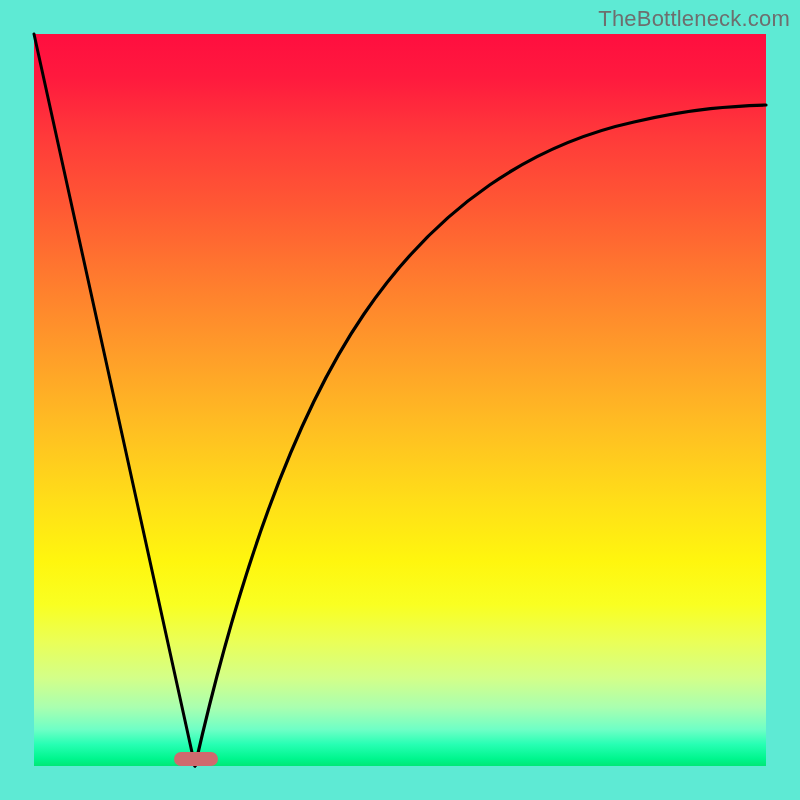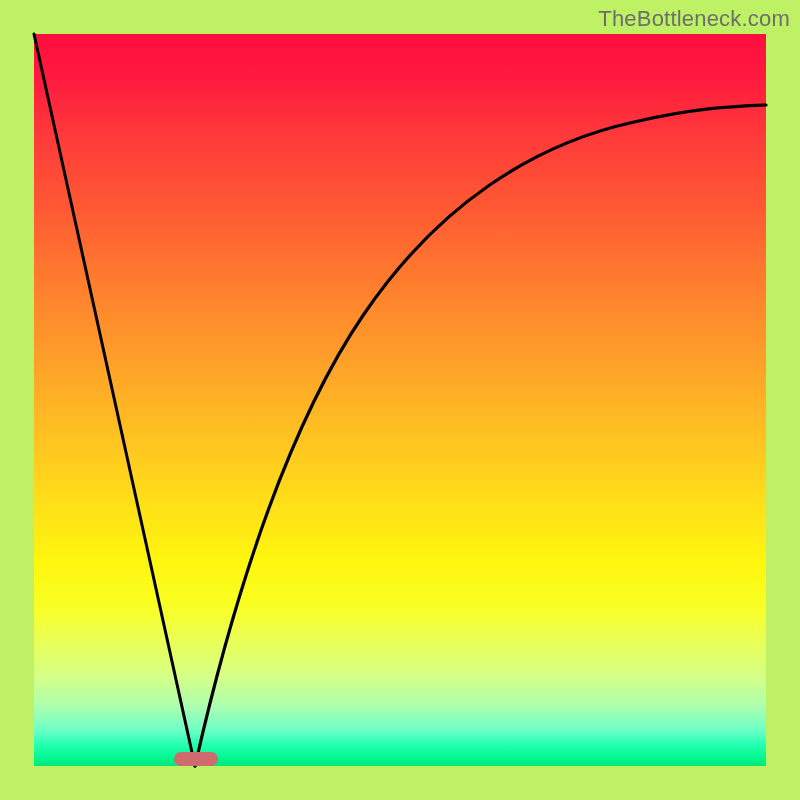--- a/index.html
+++ b/index.html
@@ -10,21 +10,21 @@
     overflow: hidden;
     background: #000;
     font-family: Arial, Helvetica, sans-serif;
   }
   .frame {
     position: absolute;
     left: 0;
     top: 0;
     width: 800px;
     height: 800px;
-    background: #bef264;
+    background: #5eead4;
   }
   .plot {
     position: absolute;
     left: 34px;
     top: 34px;
     width: 732px;
     height: 732px;
     
     background: linear-gradient(to bottom,
       #ff0e3f 0%,

